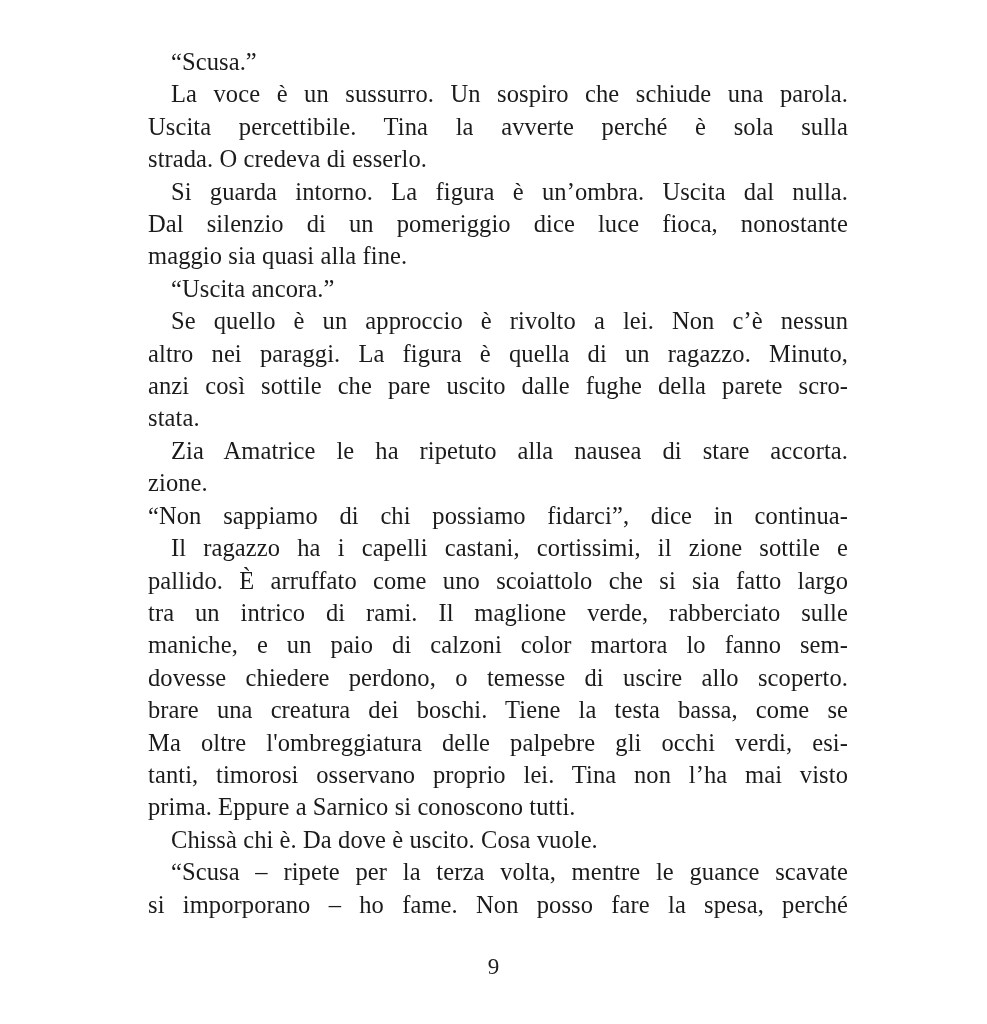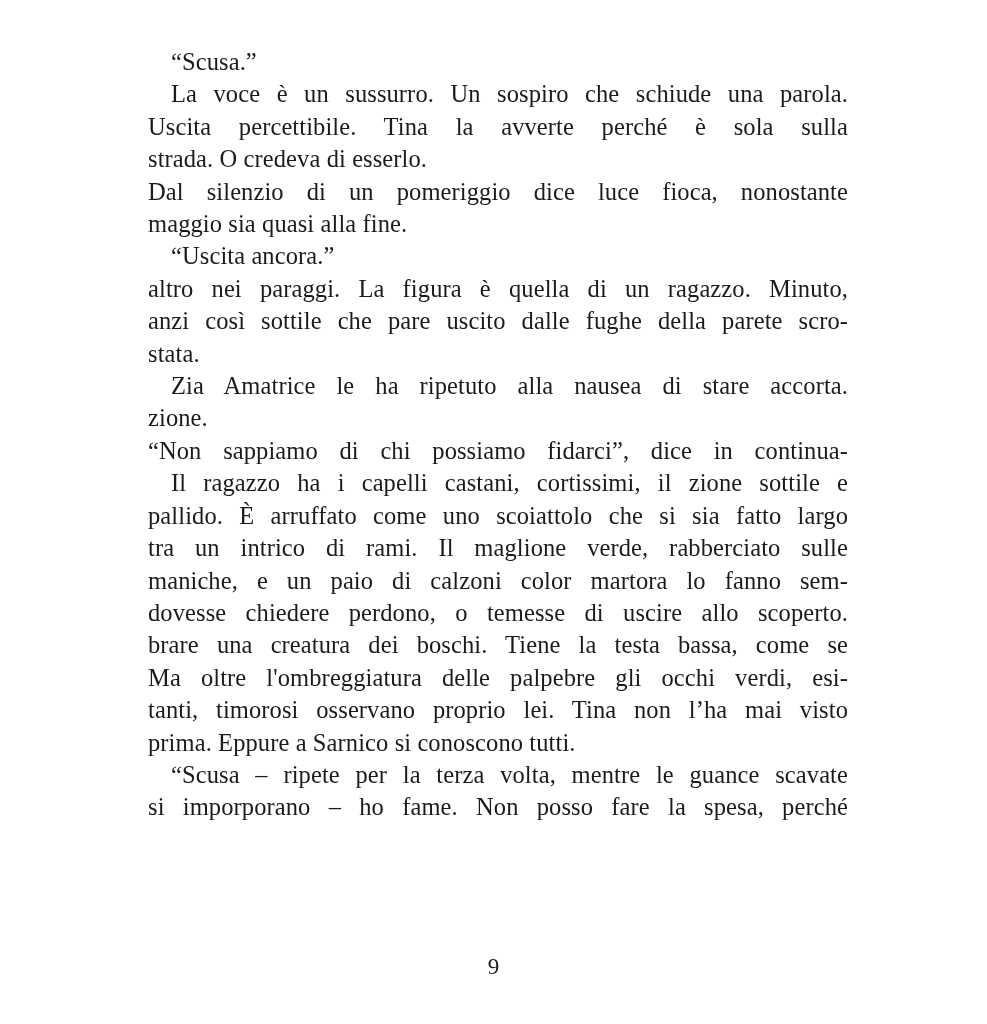--- a/index.html
+++ b/index.html
@@ -52,35 +52,38 @@
 </head>
 <body>
 
 <div class="book-page">
   <div class="text-block">
 
   <div class="line indent">“Scusa.”</div>
       <div class="line indent just">La voce è un sussurro. Un sospiro che schiude una parola.</div>
       <div class="line just">Uscita percettibile. Tina la avverte perché è sola sulla</div>
       <div class="line">strada. O credeva di esserlo.</div>
+      <div class="line indent just">Si guarda intorno. La figura è un’ombra. Uscita dal nulla.</div>
       <div class="line just">Dal silenzio di un pomeriggio dice luce fioca, nonostante</div>
       <div class="line">maggio sia quasi alla fine.</div>
       <div class="line indent">“Uscita ancora.”</div>
+      <div class="line indent just">Se quello è un approccio è rivolto a lei. Non c’è nessun</div>
       <div class="line just">altro nei paraggi. La figura è quella di un ragazzo. Minuto,</div>
       <div class="line just">anzi così sottile che pare uscito dalle fughe della parete scro-</div>
       <div class="line">stata.</div>
       <div class="line indent just">Zia Amatrice le ha ripetuto alla nausea di stare accorta.</div>
       <div class="line">zione.</div>
       <div class="line just">“Non sappiamo di chi possiamo fidarci”, dice in continua-</div>
       <div class="line indent just">Il ragazzo ha i capelli castani, cortissimi, il zione sottile e</div>
       <div class="line just">pallido. È arruffato come uno scoiattolo che si sia fatto largo</div>
       <div class="line just">tra un intrico di rami. Il maglione verde, rabberciato sulle</div>
       <div class="line just">maniche, e un paio di calzoni color martora lo fanno sem-</div>
       <div class="line just">dovesse chiedere perdono, o temesse di uscire allo scoperto.</div>
       <div class="line just">brare una creatura dei boschi. Tiene la testa bassa, come se</div>
       <div class="line just">Ma oltre l'ombreggiatura delle palpebre gli occhi verdi, esi-</div>
       <div class="line just">tanti, timorosi osservano proprio lei. Tina non l’ha mai visto</div>
       <div class="line">prima. Eppure a Sarnico si conoscono tutti.</div>
+      <div class="line indent">Chissà chi è. Da dove è uscito. Cosa vuole.</div>
       <div class="line indent just">“Scusa – ripete per la terza volta, mentre le guance scavate</div>
       <div class="line just">si imporporano – ho fame. Non posso fare la spesa, perché</div>
     </div>
   <div class="page-number">9</div>
 </div>
 
 </body></html>

